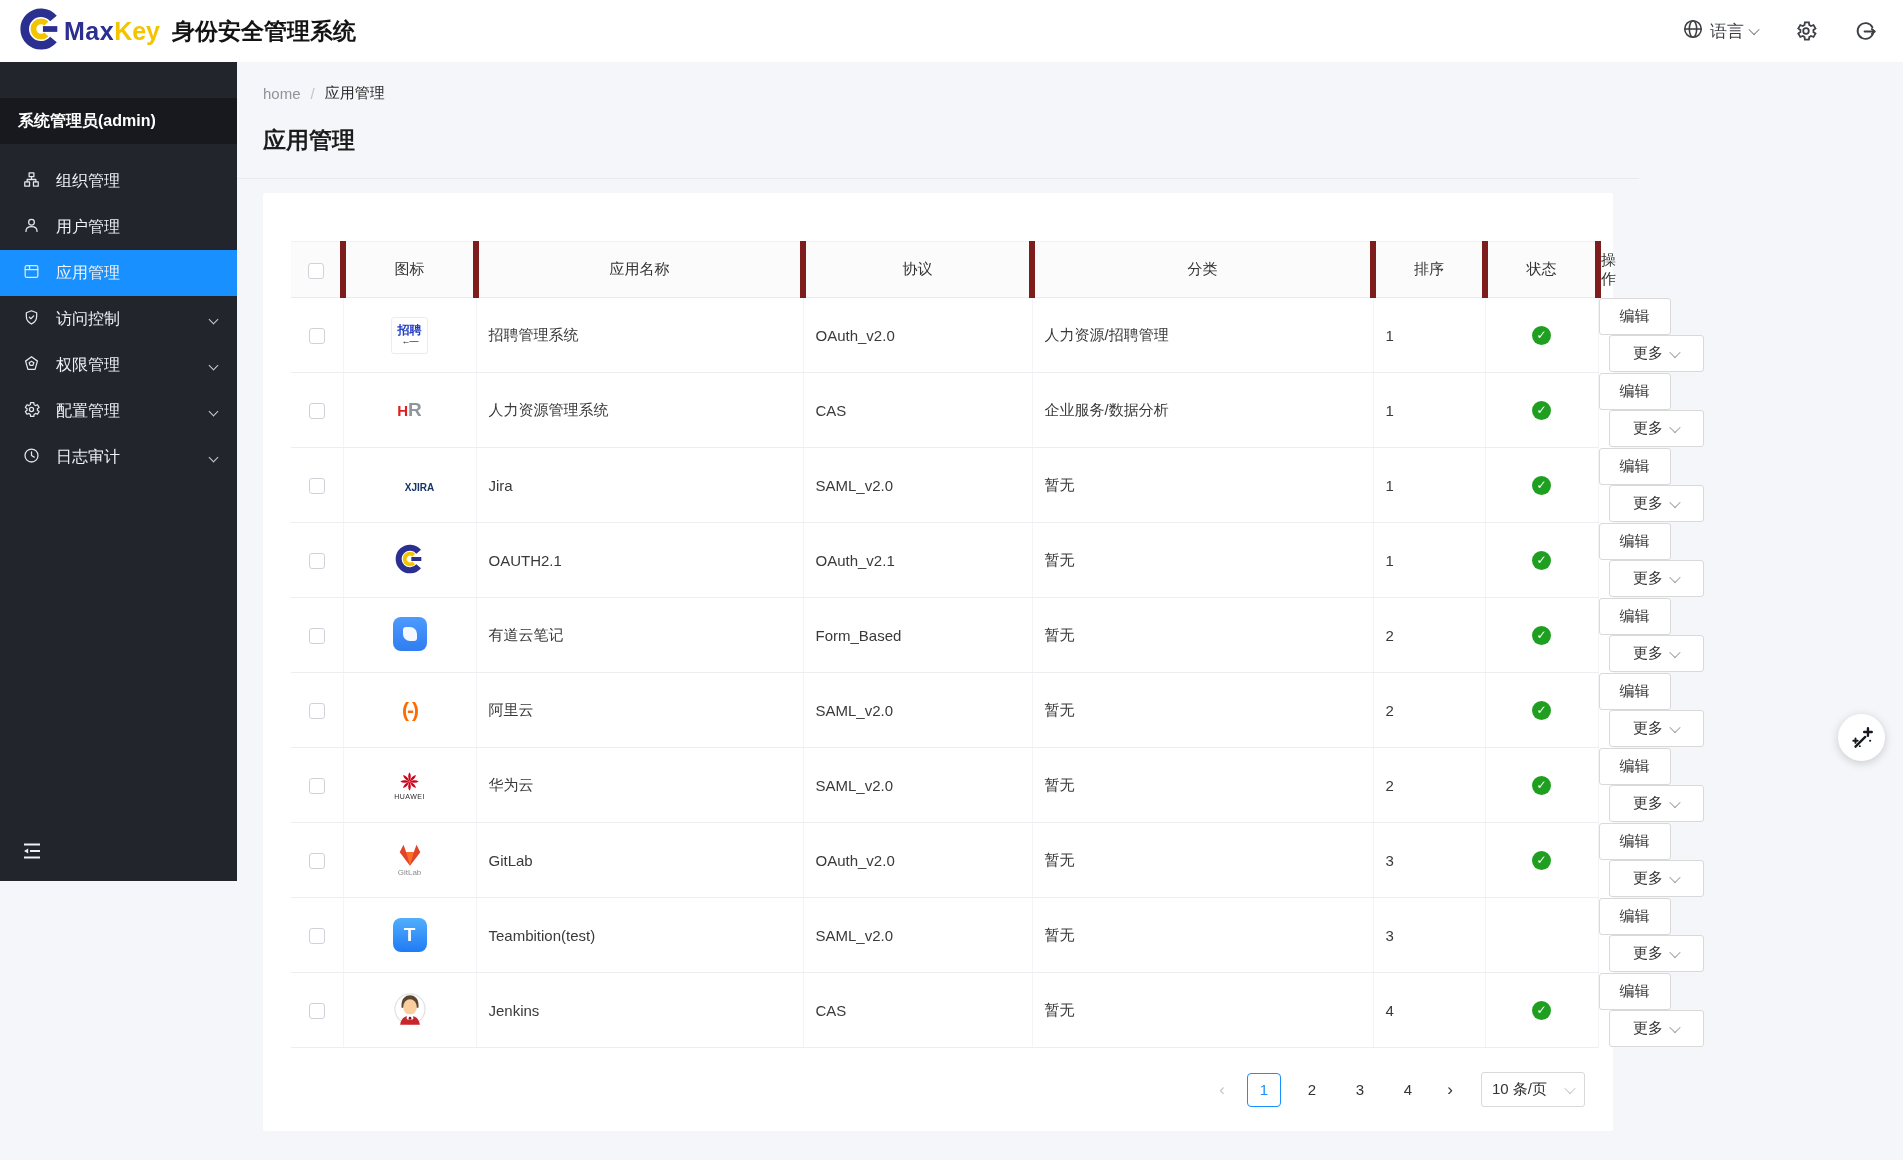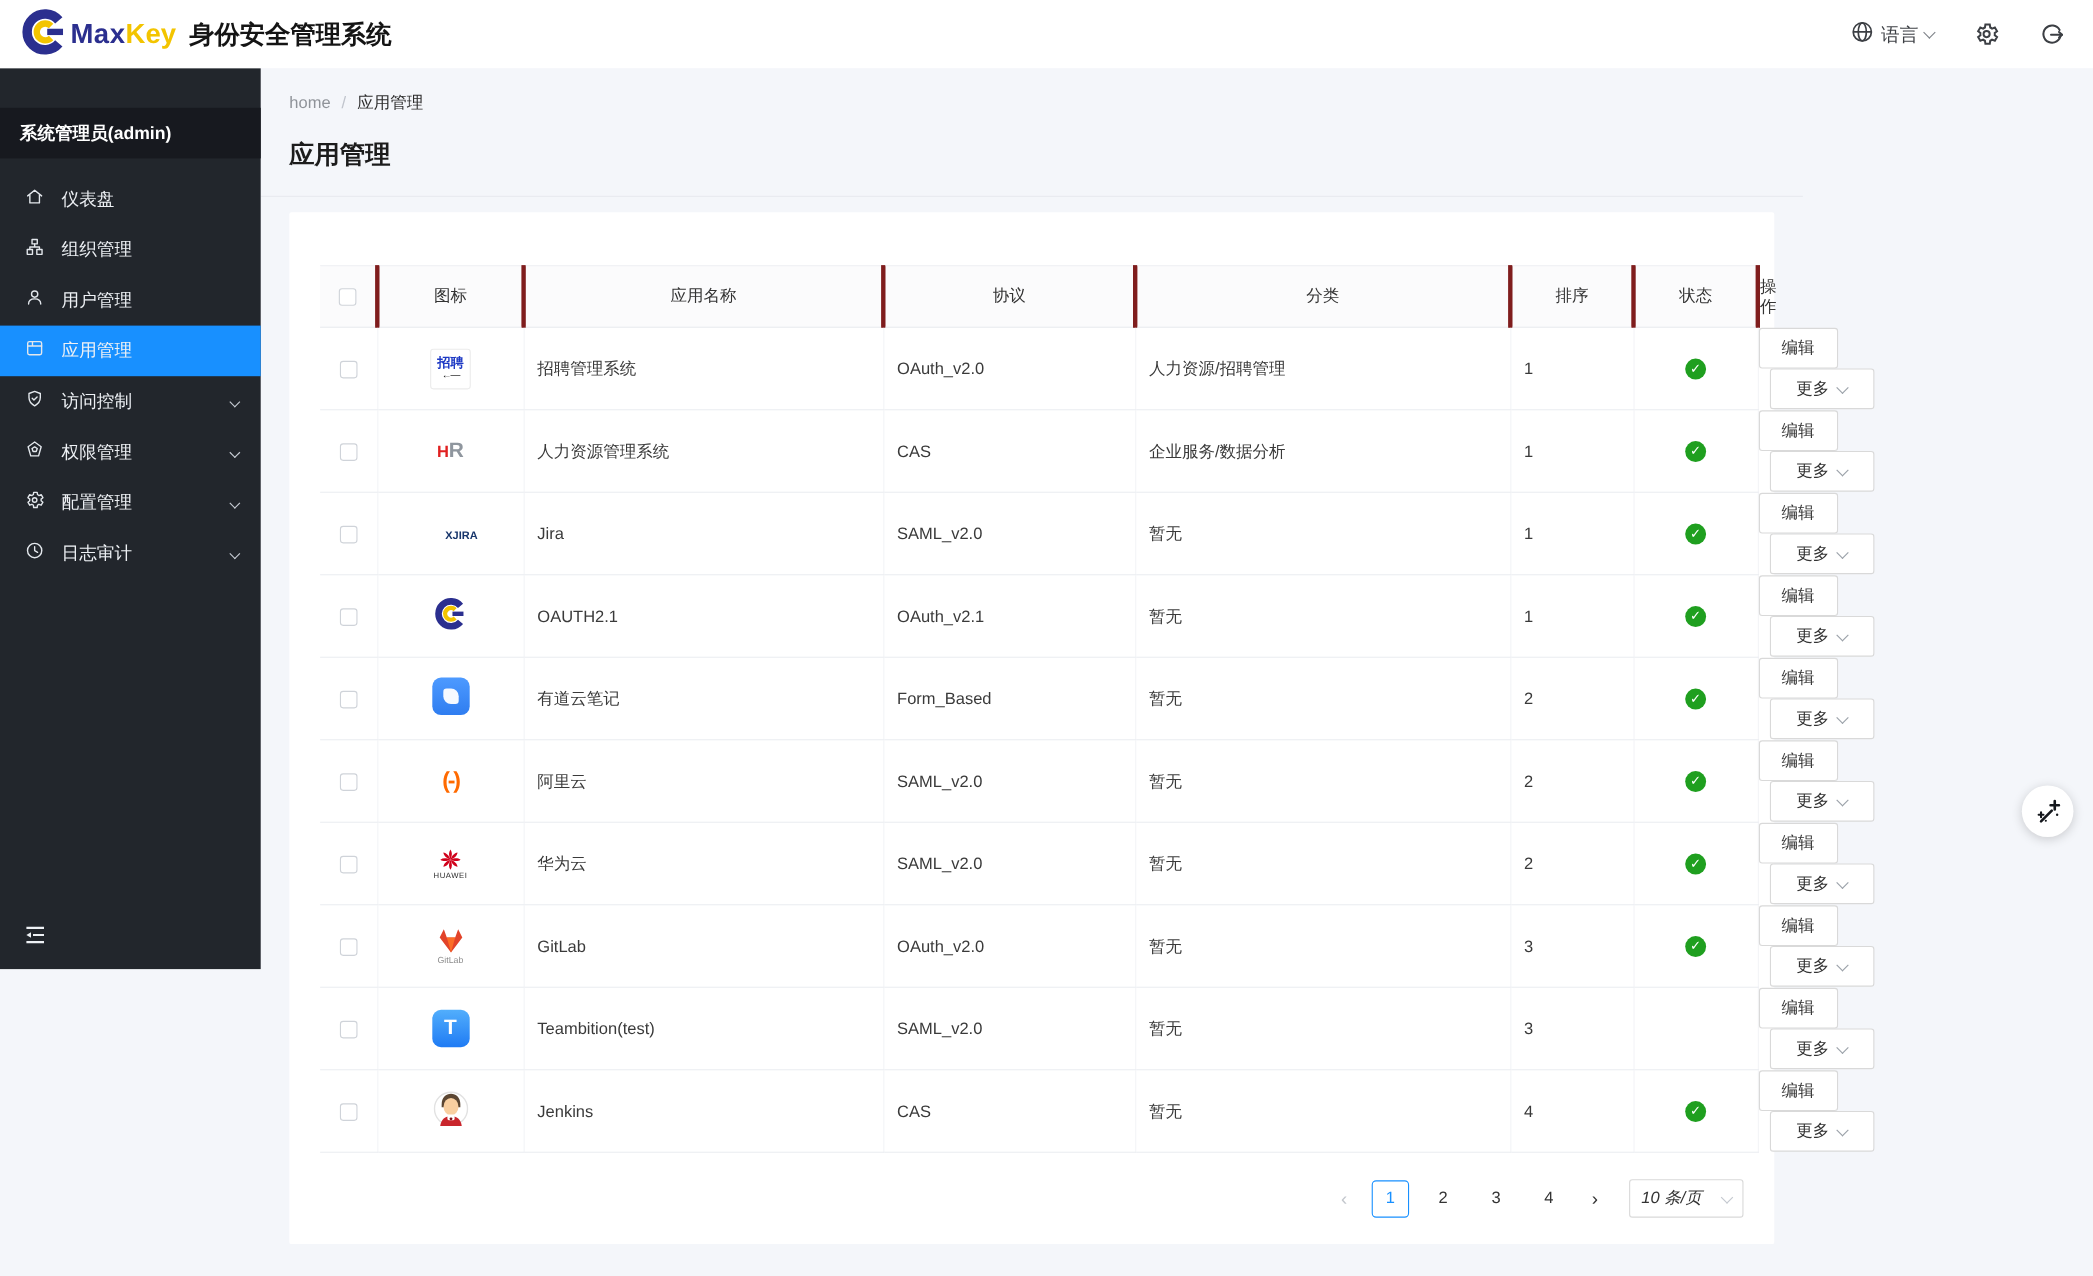--- a/index.html
+++ b/index.html
@@ -45,21 +45,21 @@
   .btn { display:inline-flex; align-items:center; justify-content:center; border:none; border-radius:3px; font-size:15px; cursor:pointer; font-family:inherit; }
   .btn-primary { background:#1890ff; color:#fff; height:38px; padding:0 18px; }
   .btn-danger { background:#fa5252; color:#fff; height:38px; padding:0 18px; }
   .btn .wchev { display:inline-block; width:7px; height:7px; border-right:1.6px solid #fff; border-bottom:1.6px solid #fff; transform:rotate(45deg) translate(-1px,-1px); margin-left:9px; }
 
   .table-card { margin-top:14px; padding:26px 28px 24px; min-height:827px; position:relative; }
   .toolbar { display:flex; gap:16px; }
 
   table { width:100%; border-collapse:collapse; table-layout:fixed; margin-top:22px; }
   col.c-check{width:52px;} col.c-icon{width:133px;} col.c-name{width:327px;} col.c-proto{width:229px;} col.c-cat{width:341px;} col.c-sort{width:112px;} col.c-status{width:113px;}
-  th { height:56px; font-size:15px; font-weight:500; color:#333; background:#fbfbfc; border-bottom:1px solid #e9ebef; border-top:1px solid #f0f1f4; border-right:4px solid #7f1d1d; text-align:center; }
+  th { height:56px; font-size:15px; font-weight:500; color:#333; background:#fbfbfc; border-bottom:1px solid #e9ebef; border-top:1px solid #f0f1f4; border-right:6px solid #7f1d1d; text-align:center; }
   th:last-child, td:last-child { border-right:none; }
   td { height:59px; font-size:15px; color:#3a3a3a; border-bottom:1px solid #eceef2; border-right:1px solid #f3f4f7; padding-left:12px; background:#fff; }
   td.center { text-align:center; padding-left:0; }
   .checkbox { display:inline-block; width:16px; height:16px; border:1px solid #cfd3d9; border-radius:3px; background:#fff; vertical-align:middle; cursor:pointer; }
   .status-check { display:inline-flex; width:19px; height:19px; border-radius:50%; background:#1f9f1f; color:#fff; font-size:12px; font-weight:bold; align-items:center; justify-content:center; }
   .act-btn { display:inline-flex; align-items:center; justify-content:center; height:37px; background:#fff; border:1px solid #d9d9d9; border-radius:3px; font-size:15px; color:#333; cursor:pointer; font-family:inherit; }
   .act-edit { width:72px; }
   .act-more { width:95px; margin-left:10px; }
   .act-more .chev { margin-left:8px; border-color:#9aa0a8; }
 
@@ -77,21 +77,21 @@
   .ic-huawei .lbl { font-size:7px; color:#2b2b2b; margin-top:1px; letter-spacing:.5px; }
   .ic-gitlab .lbl { font-size:8px; color:#8d8d8d; margin-top:1px; }
   .ic-teambition { width:34px; height:34px; border-radius:8px; background:linear-gradient(180deg,#52aefc,#1f7bf4); color:#fff; font-size:19px; font-weight:bold; line-height:34px; text-align:center; }
 
   
   .pagination { margin-top:24px; display:flex; justify-content:flex-end; align-items:center; gap:6px; }
   .pg-arrow { width:30px; height:32px; display:flex; align-items:center; justify-content:center; font-size:17px; color:#333; cursor:pointer; }
   .pg-arrow.disabled { color:#c3c7cd; cursor:default; }
   .pg-num { min-width:34px; height:34px; display:flex; align-items:center; justify-content:center; font-size:15px; color:#333; cursor:pointer; border:1px solid transparent; border-radius:4px; margin:0 4px; }
   .pg-num.active { border-color:#1890ff; color:#1890ff; background:#fff; }
-  .pg-size { width:104px; height:35px; border:1px solid #d9d9d9; border-radius:3px; display:flex; align-items:center; padding:0 10px; font-size:15px; color:#333; margin-left:10px; cursor:pointer; background:#fff;font-style:italic; }
+  .pg-size { width:104px; height:35px; border:1px solid #d9d9d9; border-radius:3px; display:flex; align-items:center; padding:0 10px; font-size:15px; color:#333; margin-left:10px; cursor:pointer; background:#fff; }
   .pg-size .chev { margin-left:auto; border-color:#c4c8cf; }
 
   .float-wand { position:absolute; top:714px; left:1838px; width:47px; height:47px; border-radius:50%; background:#fff; box-shadow:0 2px 10px rgba(0,0,0,.18); display:flex; align-items:center; justify-content:center; cursor:pointer; z-index:40; }
 </style>
 </head>
 <body>
 
 <div class="topbar">
   <div class="logo-wrap">
     <span>
@@ -130,27 +130,20 @@
       </svg>
     </div>
   </div>
 </div>
 
 <div class="sidebar">
   <div class="sidebar-user">系统管理员(admin)</div>
   <div class="nav">
       <div class="nav-item">
         <span><svg width="19" height="19" viewBox="0 0 24 24" fill="none" stroke="#e3e7ec" stroke-width="1.6" stroke-linejoin="round" stroke-linecap="round">
-            <path d="M4 11.5 12 5l8 6.5"></path>
-            <path d="M6.5 10.5V19.5h11v-9"></path>
-          </svg></span>
-        <span>仪表盘</span>
-      </div>
-      <div class="nav-item">
-        <span><svg width="19" height="19" viewBox="0 0 24 24" fill="none" stroke="#e3e7ec" stroke-width="1.6" stroke-linejoin="round" stroke-linecap="round">
             <rect x="9" y="3.5" width="6" height="5"></rect>
             <rect x="3.5" y="15" width="6" height="5.5"></rect>
             <rect x="14.5" y="15" width="6" height="5.5"></rect>
             <path d="M12 8.5v3.5M6.5 15v-3h11v3"></path>
           </svg></span>
         <span>组织管理</span>
       </div>
       <div class="nav-item">
         <span><svg width="19" height="19" viewBox="0 0 24 24" fill="none" stroke="#e3e7ec" stroke-width="1.6" stroke-linejoin="round" stroke-linecap="round">
             <circle cx="12" cy="8" r="3.6"></circle>

